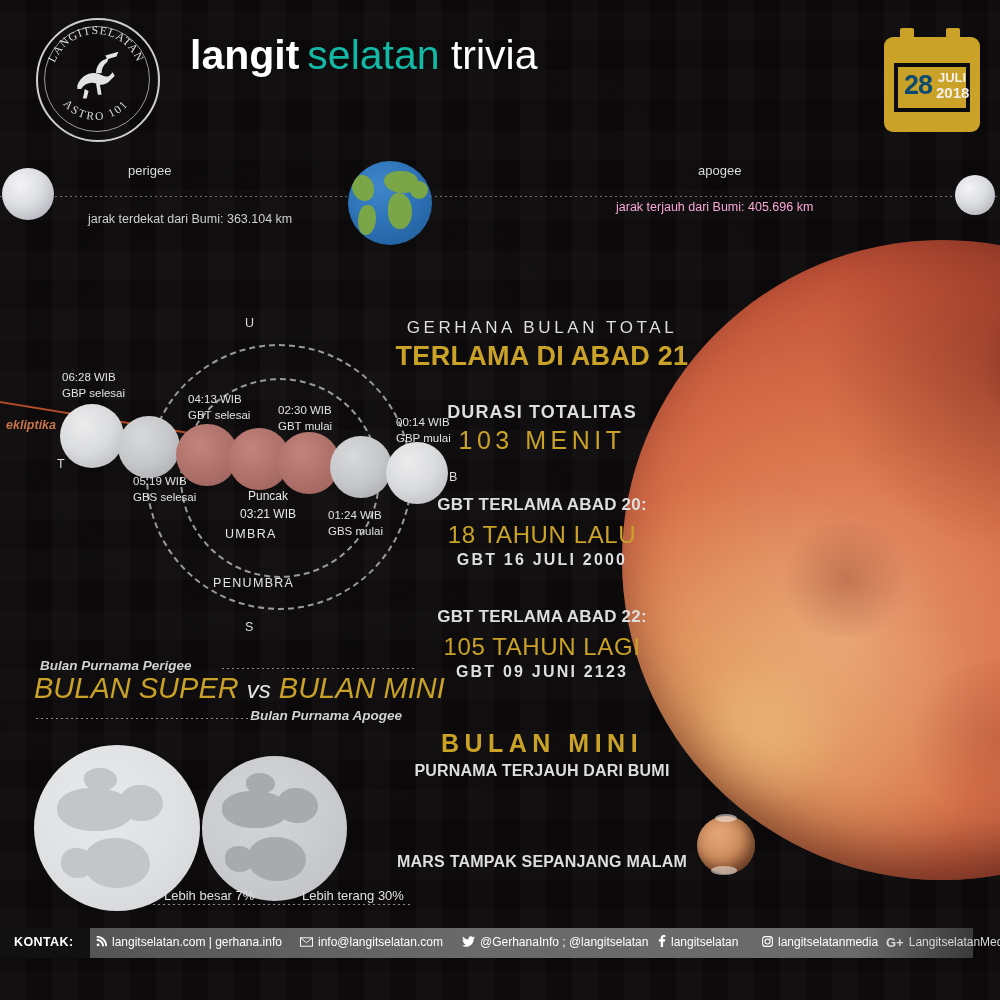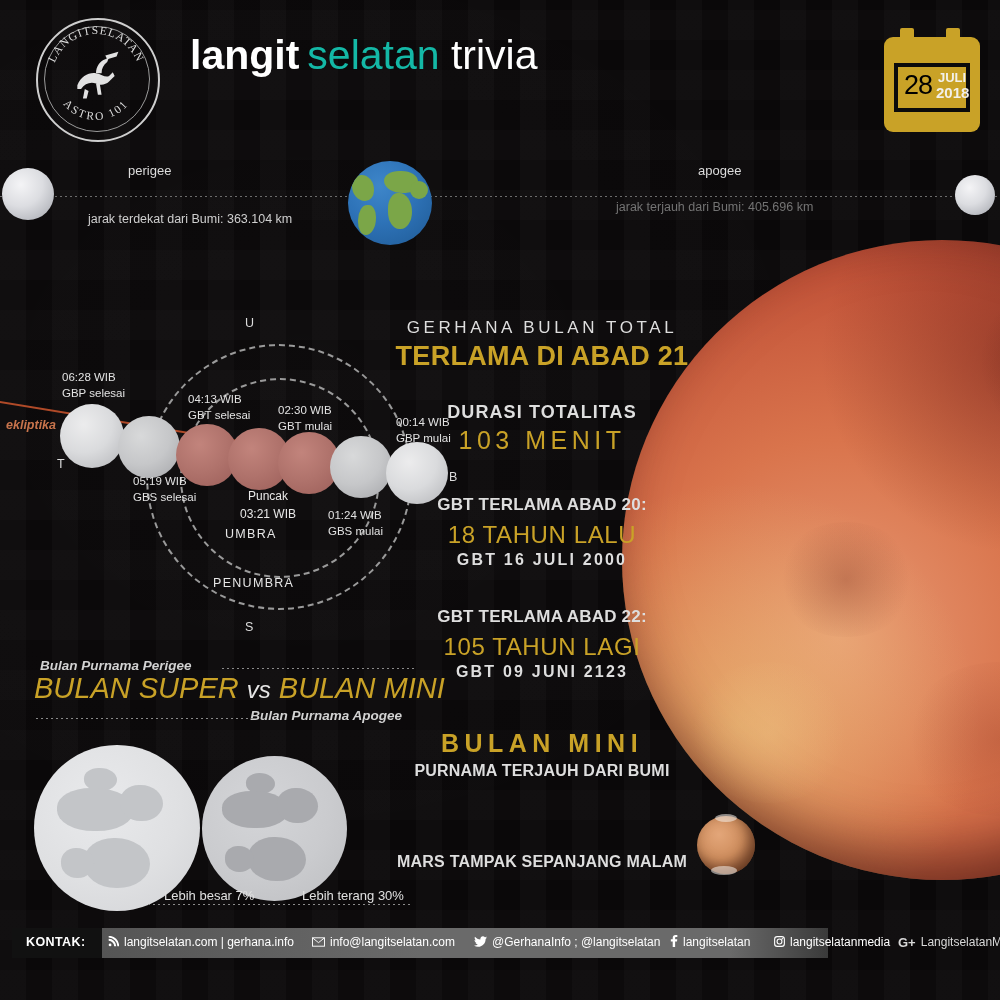--- a/index.html
+++ b/index.html
@@ -30,38 +30,38 @@
   #brand .b2{font-weight:400;color:#14b8a6;margin-left:8px;}
   #brand .b3{font-weight:400;color:#fff;}
 
   
   #cal{left:884px;top:28px;width:96px;height:104px;}
   #cal .tab{position:absolute;top:0;width:14px;height:16px;background:#c9a227;border-radius:2px;}
   #cal .tabL{left:16px;} #cal .tabR{left:62px;}
   #cal .body{position:absolute;left:0;top:9px;width:96px;height:95px;background:#c9a227;border-radius:9px;}
   #cal .inner{position:absolute;left:10px;top:26px;width:76px;height:49px;background:#0b0b0b;}
   #cal .screen{position:absolute;left:4px;top:4px;width:68px;height:41px;background:#c9a227;}
-  #cal .d{position:absolute;left:6px;top:5px;color:#000000;font-size:27px;font-weight:400;line-height:1;letter-spacing:-1px;}
+  #cal .d{position:absolute;left:6px;top:5px;color:#0c4a6e;font-size:27px;font-weight:700;line-height:1;letter-spacing:-1px;}
   #cal .m{position:absolute;left:40px;top:4px;color:#f2f0ea;font-size:13px;font-weight:600;line-height:1.05;}
   #cal .y{position:absolute;left:38px;top:18px;color:#f2f0ea;font-size:15px;font-weight:700;line-height:1;}
 
   
   #orbitline{left:0;top:196px;width:1000px;height:1px;
     background-image:repeating-linear-gradient(90deg,#6d6d6d 0 2px,rgba(0,0,0,0) 2px 5px);}
   .pmoon{border-radius:50%;background:
       radial-gradient(circle at 36% 32%, #f4f4f6 0%, #dcdde1 45%, #b9bbc1 78%, #92949a 100%);}
   #moonPerigee{left:2px;top:168px;width:52px;height:52px;}
   #moonApogee{left:955px;top:175px;width:40px;height:40px;}
   #earth{left:348px;top:161px;width:84px;height:84px;border-radius:50%;
      background:radial-gradient(circle at 38% 30%, #3e86c9 0%, #2e73b8 45%, #1f5a95 100%);overflow:hidden;}
   .land{position:absolute;background:#7ba648;}
   .lbl-peri{left:128px;top:163px;color:#dcdcdc;font-size:13px;}
   .lbl-peri2{left:88px;top:212px;color:#cfcfcf;font-size:12.5px;}
   .lbl-apo{left:698px;top:163px;color:#dcdcdc;font-size:13px;}
-  .lbl-apo2{left:616px;top:200px;color:#737373;font-size:12.5px;}
+  .lbl-apo2{left:616px;top:200px;color:#f9a8d4;font-size:12.5px;}
 
   
   #maintitle{left:112px;top:248px;color:#d8d8d8;font-size:36px;font-weight:300;letter-spacing:6.5px;white-space:nowrap;}
 
   
   .dashcirc{border-radius:50%;border:2px dashed #9a9a9a;}
   #penumbra{left:146px;top:344px;width:262px;height:262px;}
   #umbra{left:180px;top:378px;width:196px;height:196px;}
   #ecliptic{left:-6px;top:400px;width:420px;height:2px;background:#b04a28;transform:rotate(9.3deg);transform-origin:left center;}
   #eclipticLabel{left:6px;top:418px;color:#c8744c;font-size:12.5px;font-style:italic;font-weight:600;}
@@ -113,21 +113,21 @@
     background:radial-gradient(circle at 40% 35%, #e9eaec 0%, #dfe0e2 55%, #d2d3d6 100%);}
   #miniMoon{left:202px;top:756px;width:145px;height:145px;
     background:radial-gradient(circle at 40% 35%, #d4d5d8 0%, #cacbce 55%, #bdbec1 100%);}
   .mare{position:absolute;border-radius:46% 54% 50% 50%;}
 
   #cmpline{left:148px;top:904px;width:262px;height:1px;
     background-image:repeating-linear-gradient(90deg,#8a8a8a 0 2px,rgba(0,0,0,0) 2px 5px);}
   .cmplbl{position:absolute;color:#e0e0e0;font-size:13px;top:888px;}
 
   
-  #footer{left:12px;top:928px;width:816px;height:30px;
+  #footer{left:0;top:928px;width:973px;height:30px;
     background:linear-gradient(90deg,#111 0 90px,#555 90px,#6a6a6a 50%,#6a6a6a 88%,#3a3a3a 100%);}
   #footer .kontak{position:absolute;left:14px;top:7px;color:#fff;font-size:12.5px;font-weight:700;letter-spacing:.4px;}
   .fitem{position:absolute;top:7px;color:#fff;font-size:12px;white-space:nowrap;}
   .fico{display:inline-block;margin-right:5px;vertical-align:-1px;}
 </style>
 </head>
 <body>
 
 <div id="stage">
   <div id="bgpattern" class="abs"></div>

